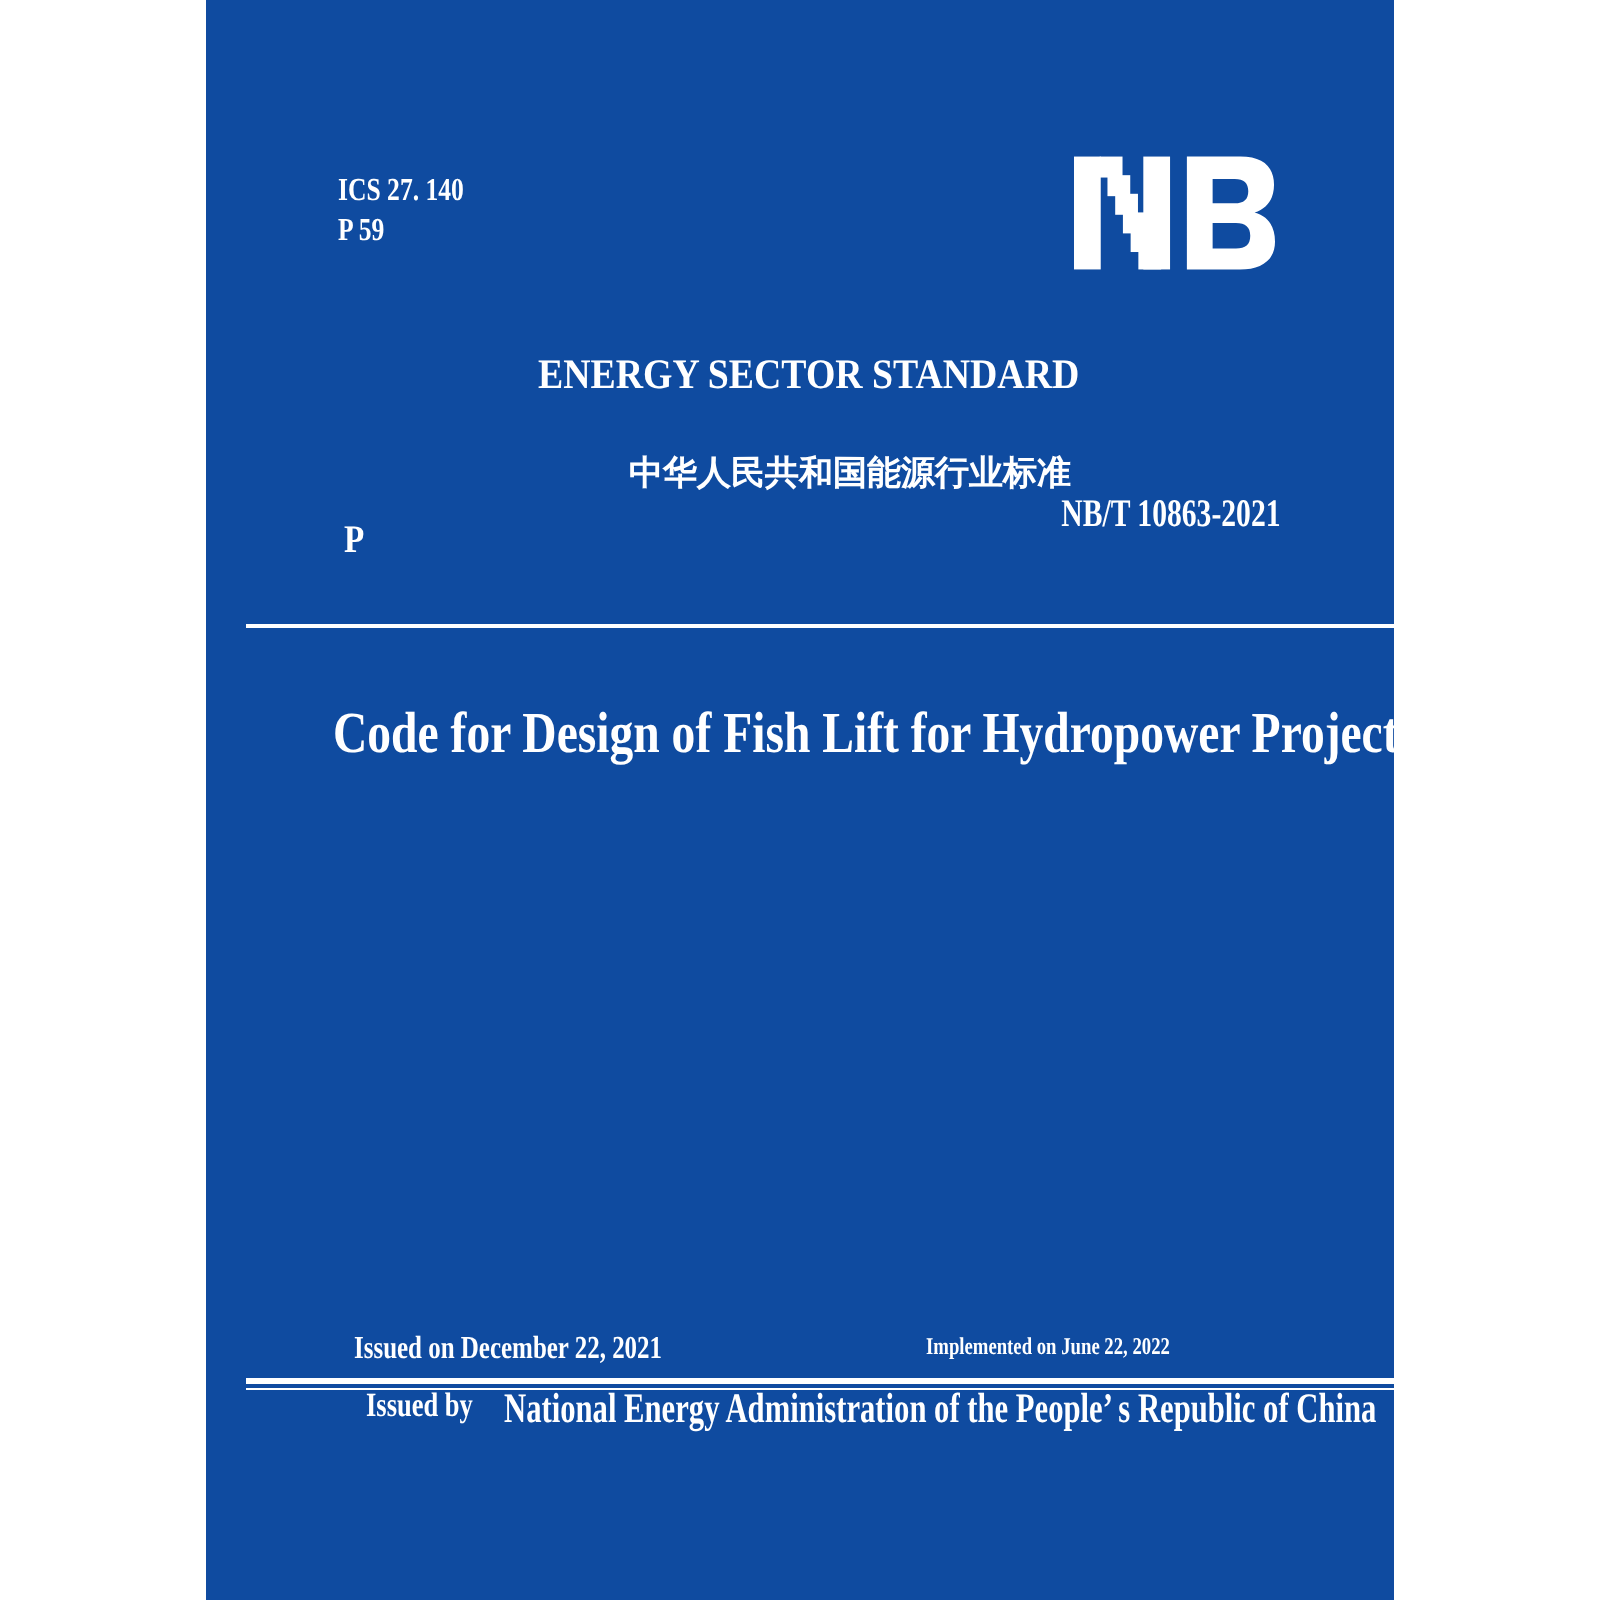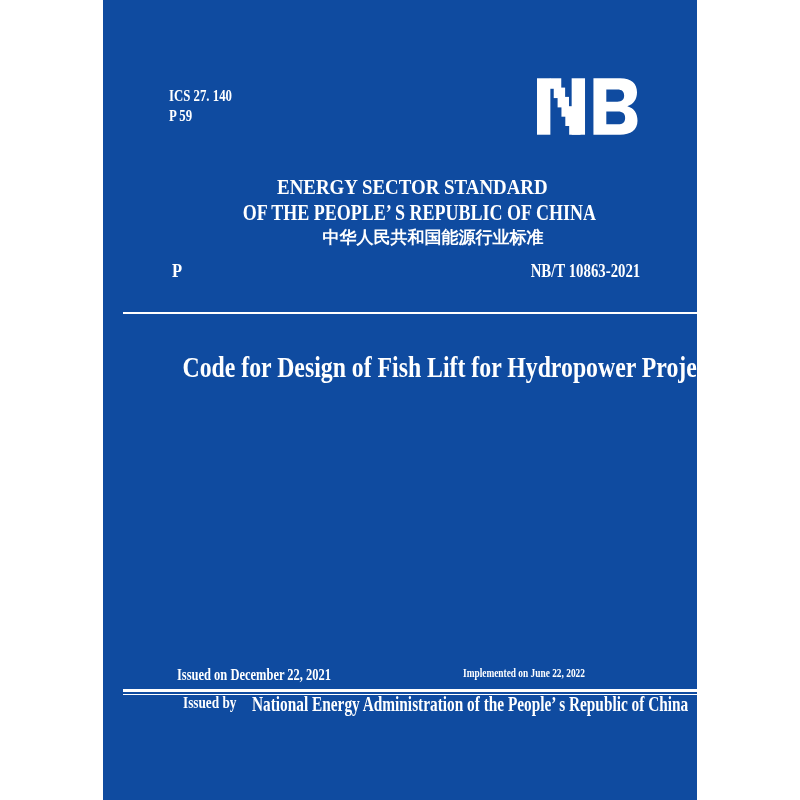--- a/index.html
+++ b/index.html
@@ -9,21 +9,21 @@
   .cover{position:absolute;left:103px;top:0;width:594px;height:800px;
          background:#0f4ba0;color:#ffffff;}
   .abs{position:absolute;line-height:1;white-space:nowrap;}
   .b{font-weight:bold;}
   
   .cx{display:inline-block;white-space:nowrap;
       transform:translateX(var(--tx,0)) scaleX(var(--sx,.8));}
   .ol{transform-origin:0 50%;}
   .or{transform-origin:100% 50%;}
   .oc{transform-origin:50% 50%;}
-  .center-line{position:absolute;left:16px;right:0;text-align:center;line-height:1;}
+  .center-line{position:absolute;left:0;right:0;text-align:center;line-height:1;}
   .rule{position:absolute;left:20px;right:0;background:#ffffff;}
   .cjk-sans{font-family:"DejaVu Sans","Liberation Sans",sans-serif;}
   .cjk-serif{font-family:"DejaVu Serif","Liberation Serif",serif;}
   .sr{position:absolute;width:1px;height:1px;overflow:hidden;clip:rect(0 0 0 0);}
   .logo{position:absolute;left:434px;top:78px;width:101px;height:57px;}
 </style>
 </head>
 <body>
 
 <div class="page" style="background: rgb(255, 255, 255);">
@@ -51,31 +51,28 @@
             M70 11.3 H81.2 C85.8 11.3 88 13.4 88 17.5 C88 21.6 85.8 23.6 81.2 23.6 H70 Z
             M70 33.6 H81.8 C86.6 33.6 89 35.7 89 40 C89 44.5 86.6 46.4 81.8 46.4 H70 Z"></path>
         </g>
       </svg>
       <span class="sr">NB</span>
     </div>
 
     <div class="center-line b" style="top:177px;font-size:21px;">
       <span class="cx oc" style="--sx:.9;--tx:4px">ENERGY SECTOR STANDARD</span>
     </div>
-    <div class="center-line b" style="top:200px;font-size:24px;">
-      <span class="cx oc" style="--sx:.75;--tx:11px">OF THE PEOPLE’ S REPUBLIC OF CHINA</span>
-    </div>
     <div class="center-line b cjk-sans" style="top:229px;font-size:17px;padding-left:30px;">
       <span class="cx oc" style="--sx:1;--tx:10px">中华人民共和国能源行业标准</span>
     </div>
 
     <div class="abs b" style="left:69px;top:261px;font-size:19.5px;">
       <span class="cx ol" style="--sx:.85">P</span>
     </div>
-    <div class="abs b" style="right:57px;top:261px;font-size:19.5px;">
+    <div class="abs b" style="right:57px;top:248px;font-size:19.5px;">
       <span class="cx or" style="--sx:.76">NB/T 10863-2021</span>
     </div>
 
     <div class="rule" style="top:312px;height:2.4px;"></div>
 
     <div class="center-line b" style="top:353px;font-size:29px;">
       <span class="cx oc" style="--sx:.82;--tx:4px">Code for Design of Fish Lift for Hydropower Projects</span>
     </div>
 
     <div class="abs b" style="left:74px;top:667px;font-size:16px;text-decoration:underline;">

